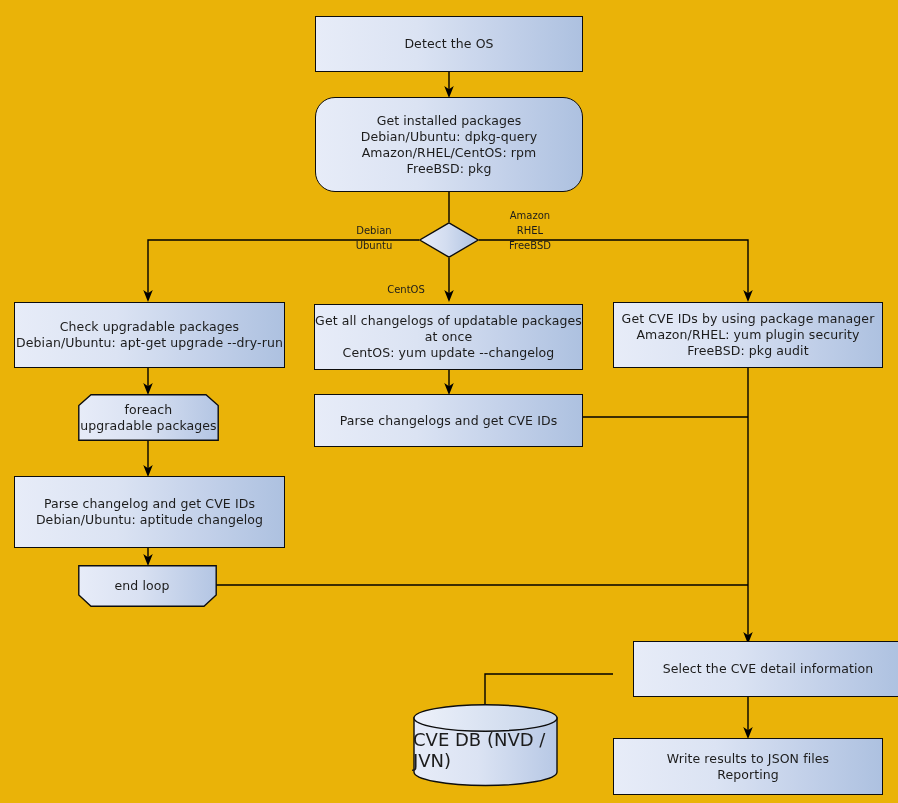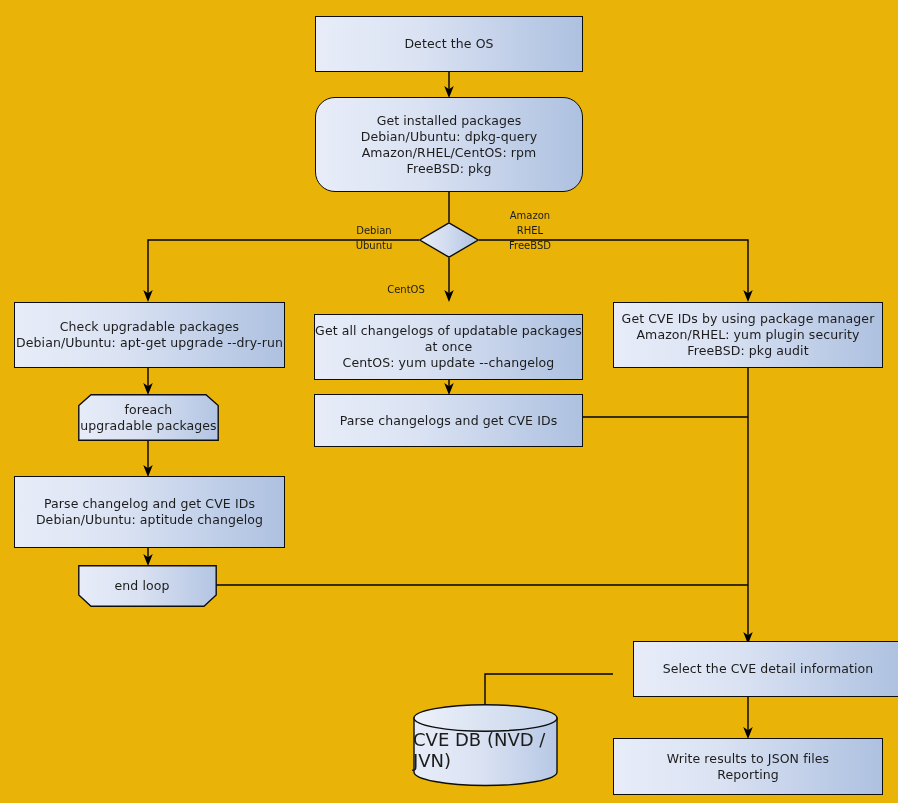--- a/index.html
+++ b/index.html
@@ -165,21 +165,21 @@
 
   <div class="edge-label" style="left:370px; top:267px; width:72px; text-align:center;">
     <span>CentOS</span>
   </div>
 
   <div class="node proc" style="left:14px; top:302px; width:271px; height:66px;">
     <span>Check upgradable packages
 Debian/Ubuntu: apt-get upgrade --dry-run</span>
   </div>
 
-  <div class="node proc" style="left:314px; top:314px; width:269px; height:66px;">
+  <div class="node proc" style="left:314px; top:304px; width:269px; height:66px;">
     <span>Get all changelogs of updatable packages at once
 CentOS: yum update --changelog</span>
   </div>
 
   <div class="node proc" style="left:613px; top:302px; width:270px; height:66px;">
     <span>Get CVE IDs by using package manager
 Amazon/RHEL: yum plugin security
 FreeBSD: pkg audit</span>
   </div>
 

